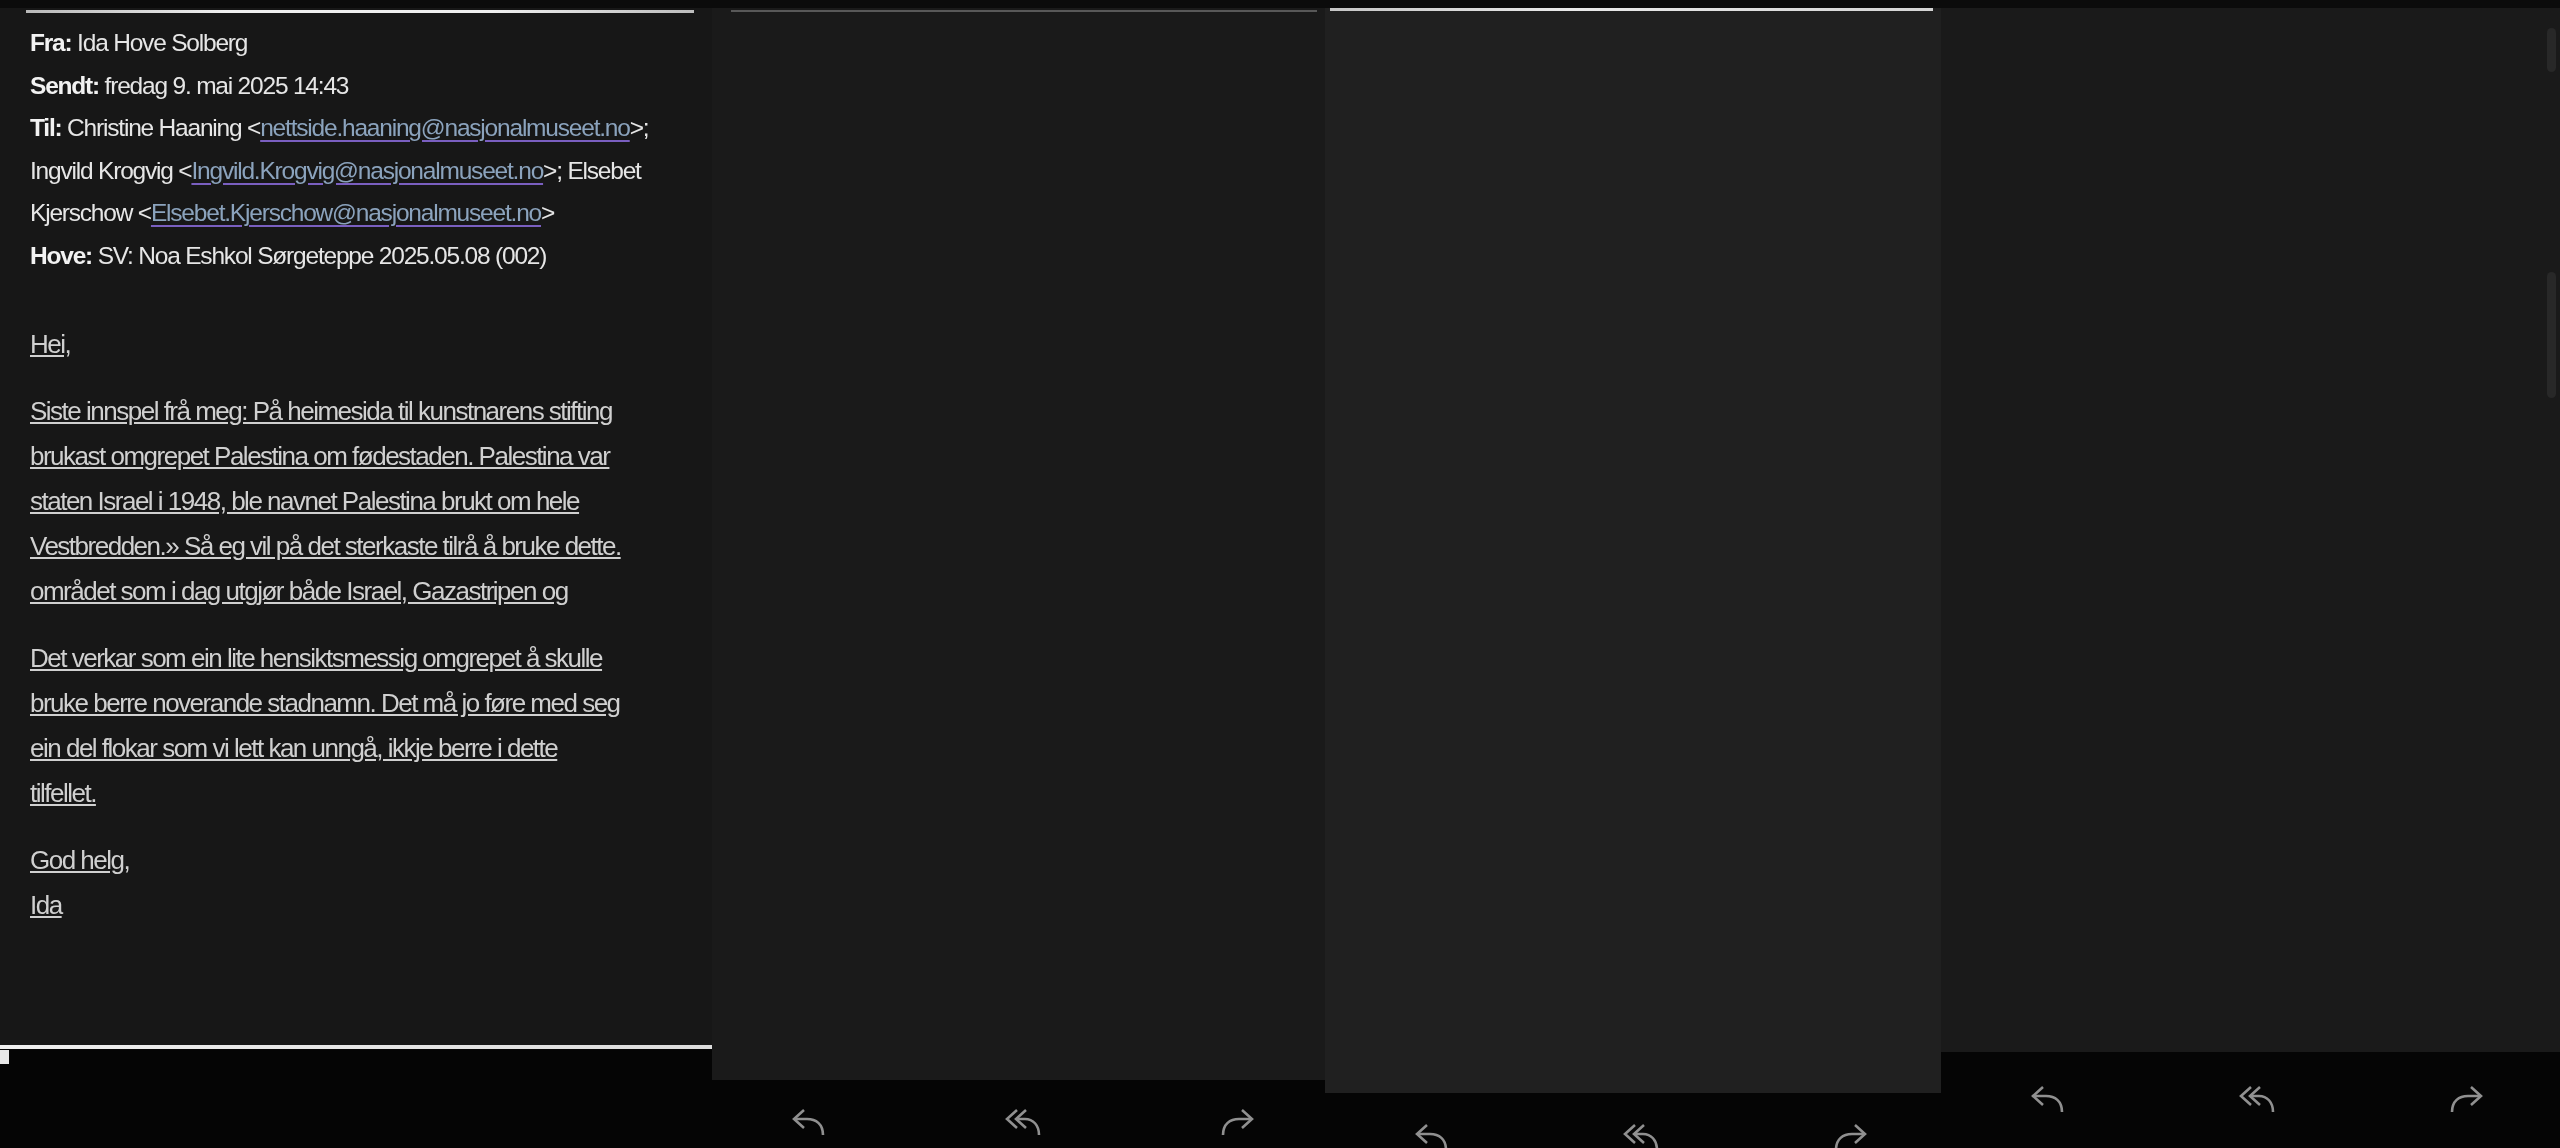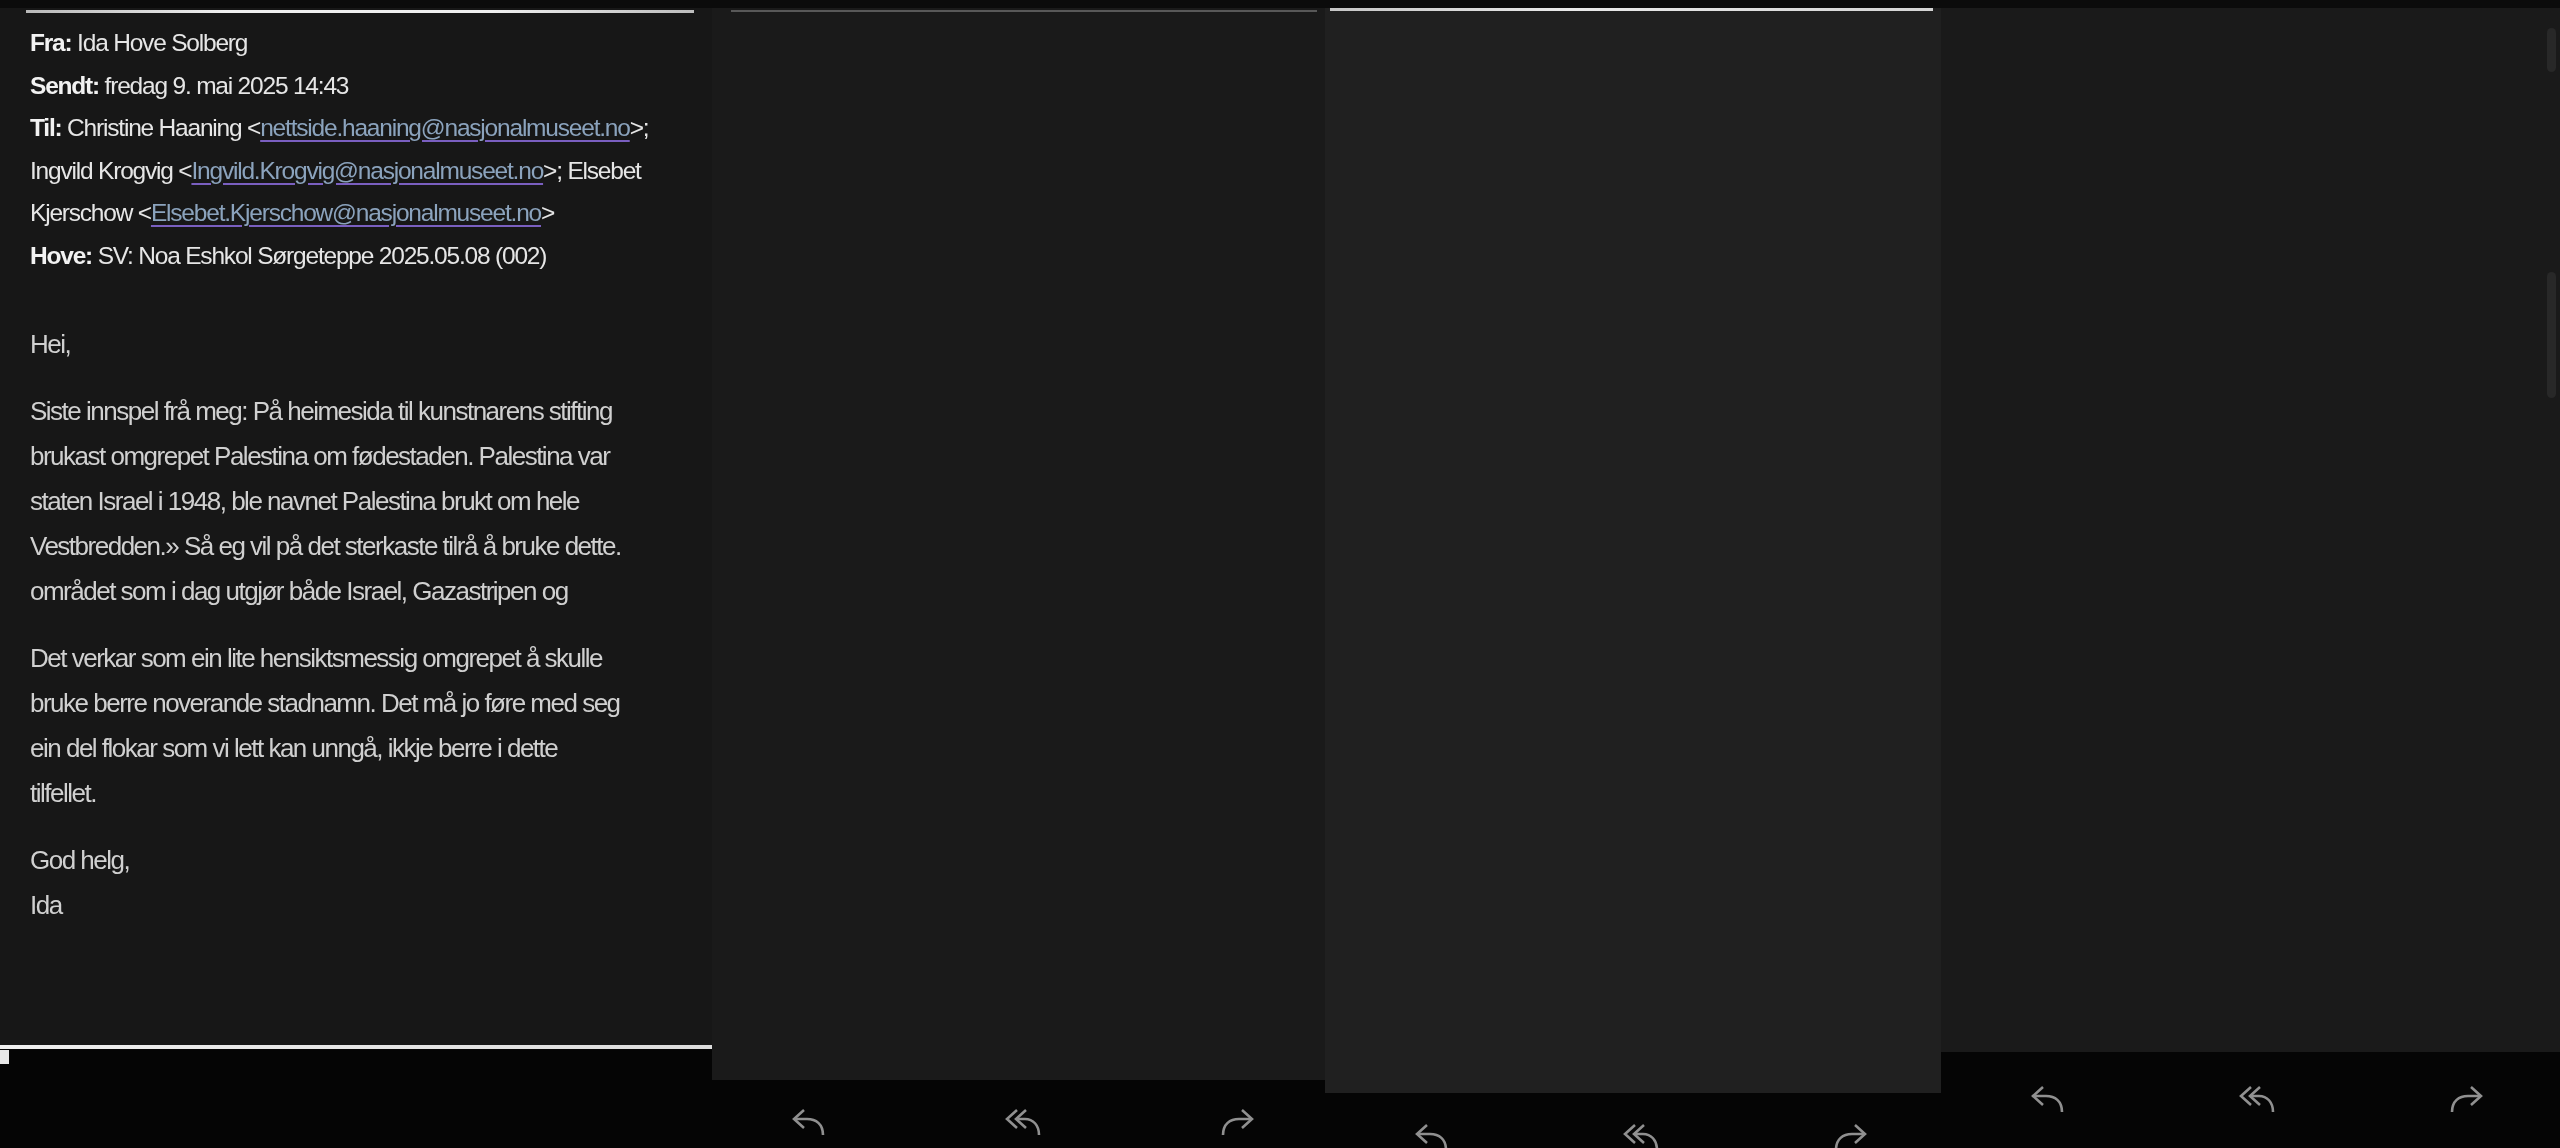--- a/index.html
+++ b/index.html
@@ -29,21 +29,21 @@
   .icbtn{width:44px;height:34px;background:none;border:none;padding:0;cursor:pointer;}
   .icbtn svg{width:44px;height:34px;stroke:#909090;fill:none;stroke-width:2.6;}
   
   .hdr{position:absolute;color:#e6e6e6;}
   .hline{white-space:nowrap;}
   .seg-b{font-weight:bold;color:#f2f2f2;margin-top:14px;}
   .lnk{text-decoration:underline;text-decoration-color:#7a5fc0;text-decoration-thickness:2px;text-underline-offset:4px;cursor:pointer;}
   .stl{color:#8ba3bd;}
   .bod{position:absolute;color:#d0d0d0;}
   .para{margin:0;}
-  .bline{white-space:nowrap;}
+  .bline{white-space:nowrap;text-decoration:underline;}
   
   .hdr1{left:30px;top:22px;font-size:24.5px;letter-spacing:-1.2px;}
   .hdr1 .hline{height:42.6px;line-height:42.6px;}
   .bod1{left:30px;top:322px;font-size:26px;letter-spacing:-1.5px;}
   .bod1 .bline{height:45px;line-height:45px;}
   .bod1 .para+.para{margin-top:22px;}
   .scrollhint{position:absolute;left:2547px;width:9px;background:#282828;border-radius:5px;z-index:9;}
   .sh1{top:28px;height:44px;}
   .sh2{top:272px;height:126px;}
 </style>

